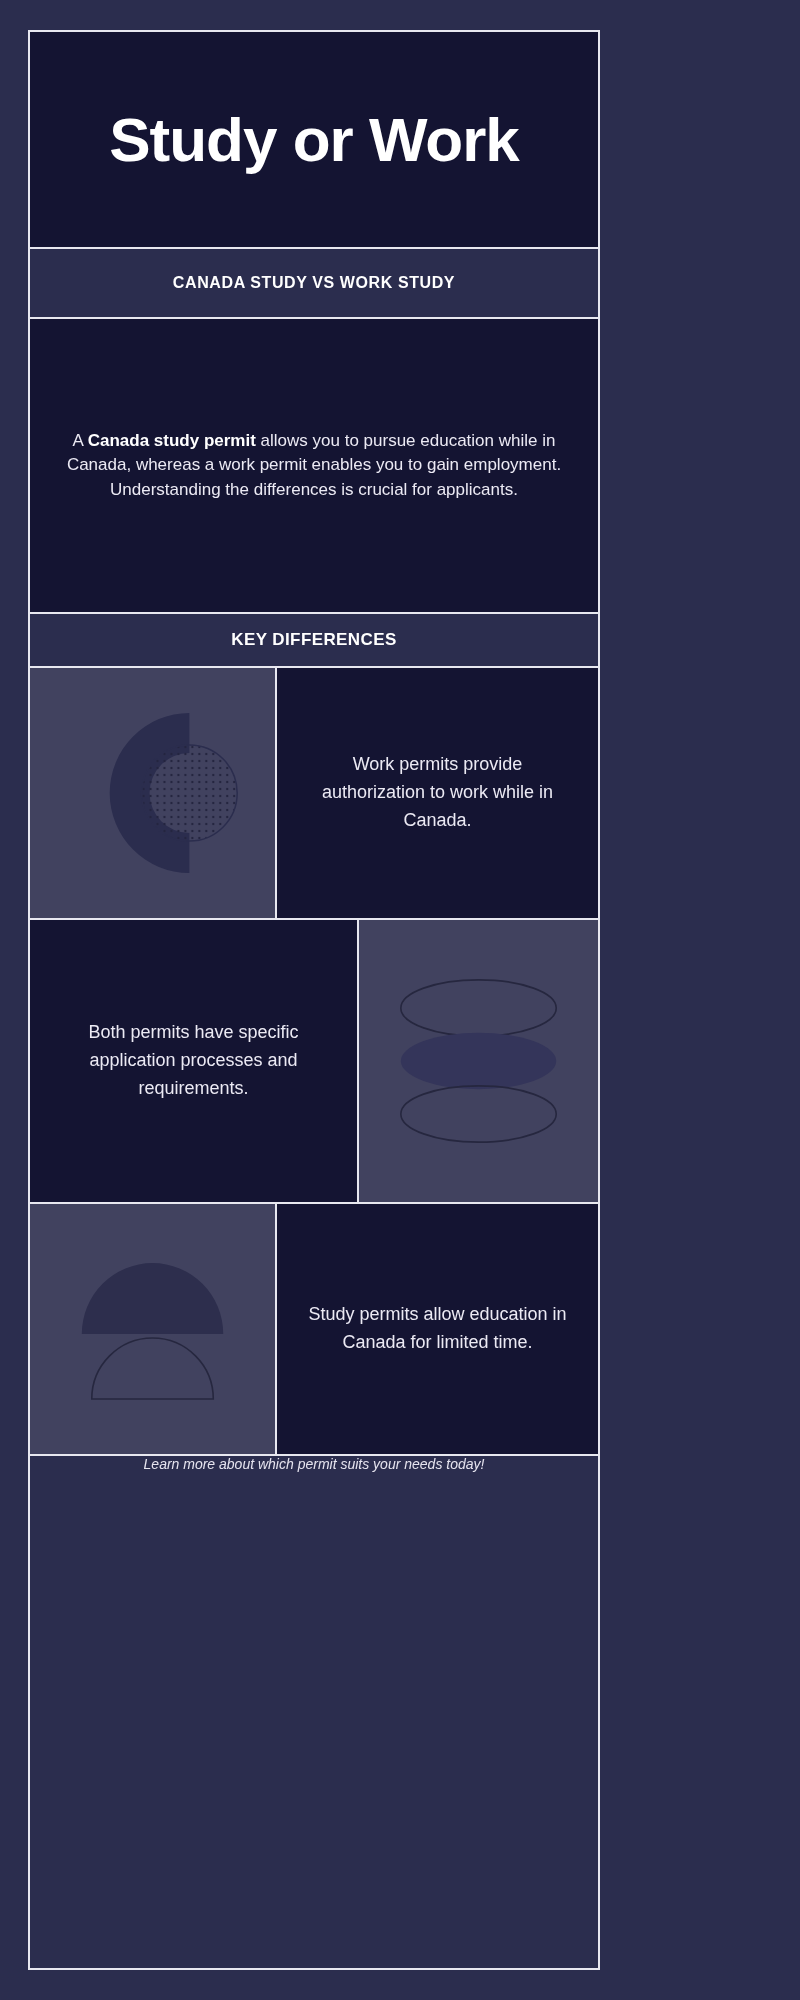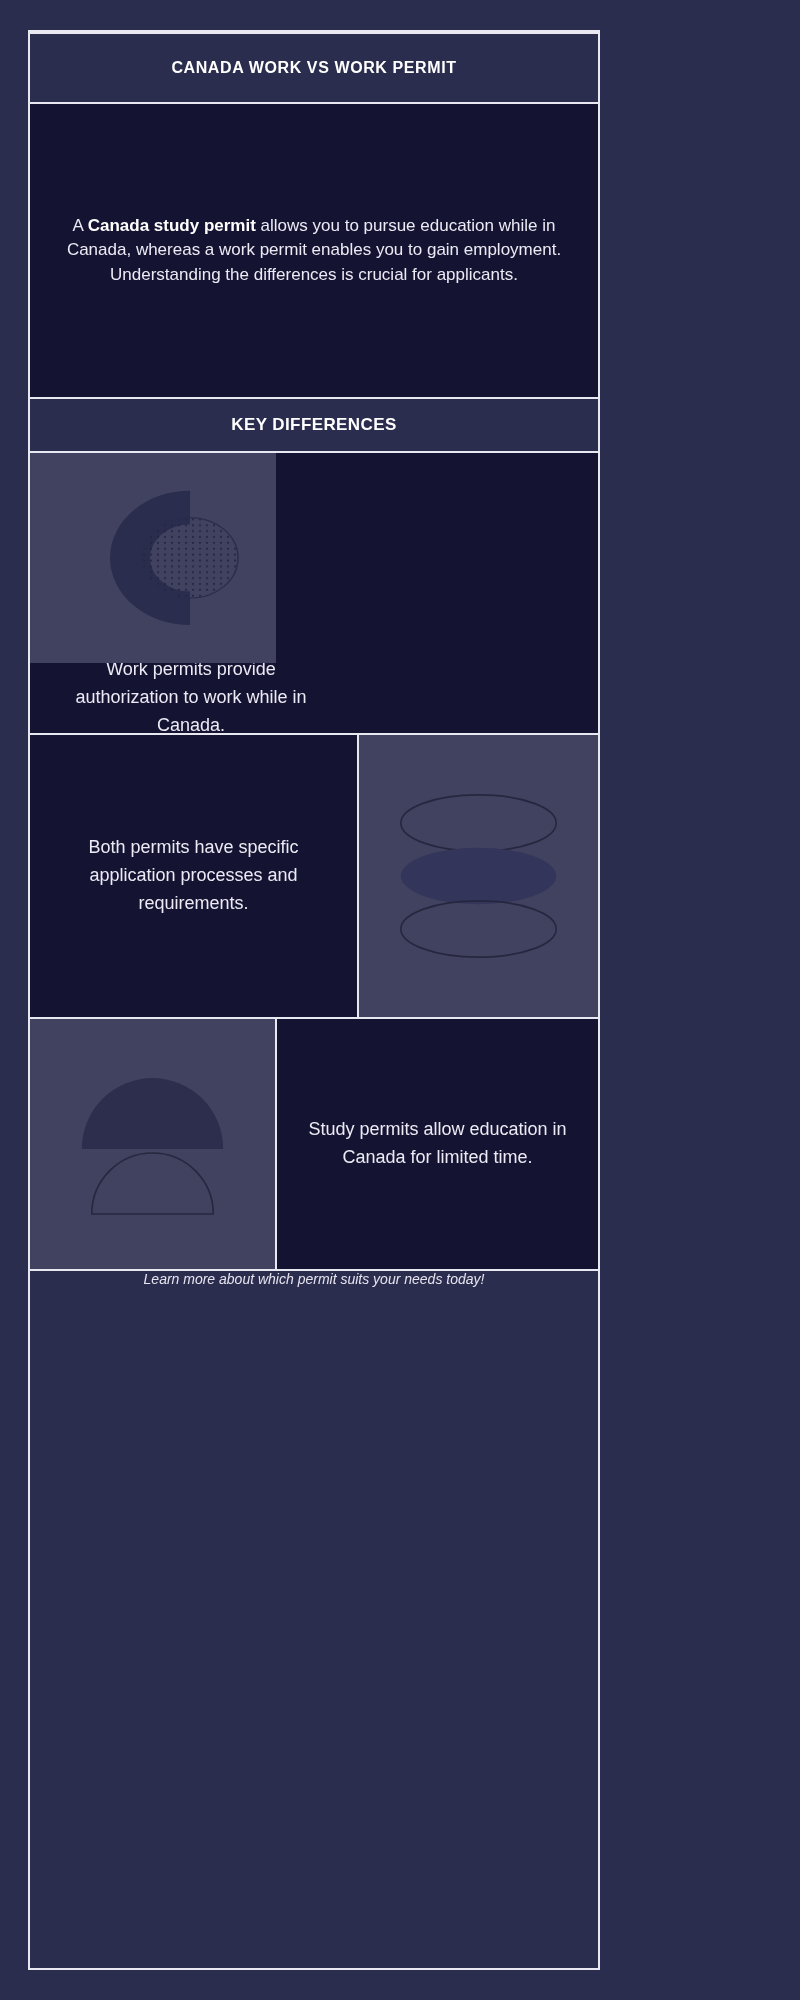--- a/index.html
+++ b/index.html
@@ -114,44 +114,47 @@
     font-style:italic;
     text-align:center;
     font-weight:300;
   }
 </style>
 </head>
 <body>
 
 <div id="poster">
 
+  <div class="band dark hero">
+    <div class="hero-title">Study or Work</div>
+  </div>
 
   <div class="hr"></div>
 
   <div class="band mid kicker">
-    <div class="kicker-text">CANADA WORK VS WORK PERMIT</div>
+    <div class="kicker-text">CANADA STUDY VS WORK STUDY</div>
   </div>
 
   <div class="hr"></div>
 
   <div class="band dark lead">
     <div class="lead-text">
       <span>A </span><b>Canada study permit</b><span> allows you to pursue education while in Canada, whereas a work permit enables you to gain employment. Understanding the differences is crucial for applicants.</span>
     </div>
   </div>
 
   <div class="hr"></div>
 
   <div class="band mid sect">
     <div class="sect-text">KEY DIFFERENCES</div>
   </div>
 
   <div class="hr"></div>
 
-  <div class="row" style="height:280px;flex-direction:column;">
+  <div class="row" style="height:250px;">
     <div class="cell cell-art light" style="width:246px;">
       <svg viewBox="0 0 246 250" preserveAspectRatio="none">
         <defs>
           <pattern id="dots1" width="7" height="7" patternUnits="userSpaceOnUse">
             <circle cx="2" cy="2" r="1.2" fill="#23243f"></circle>
           </pattern>
         </defs>
         <path d="M160 45 A80 80 0 0 0 160 205 L160 165 A40 40 0 0 1 160 85 Z" fill="#2b2d4e"></path>
         <circle cx="160" cy="125" r="48" fill="url(#dots1)" stroke="#2b2d4e" stroke-width="1.5"></circle>
         <path d="M160 77 A48 48 0 0 0 160 173 Z" fill="#41425f" opacity="0"></path>

